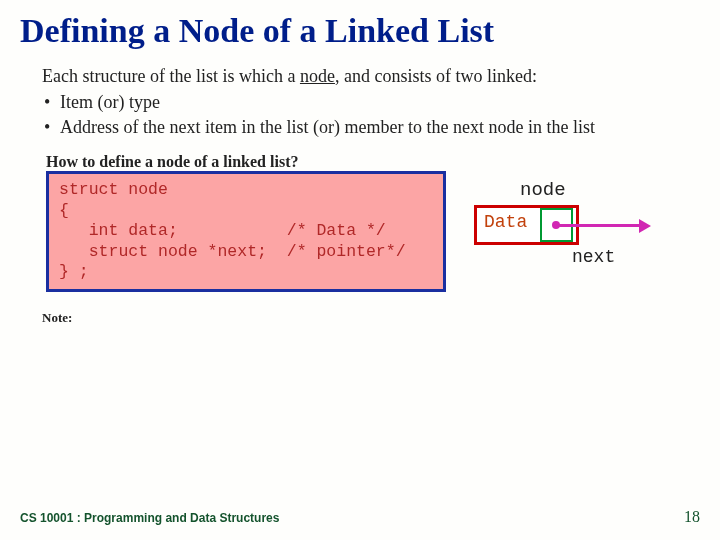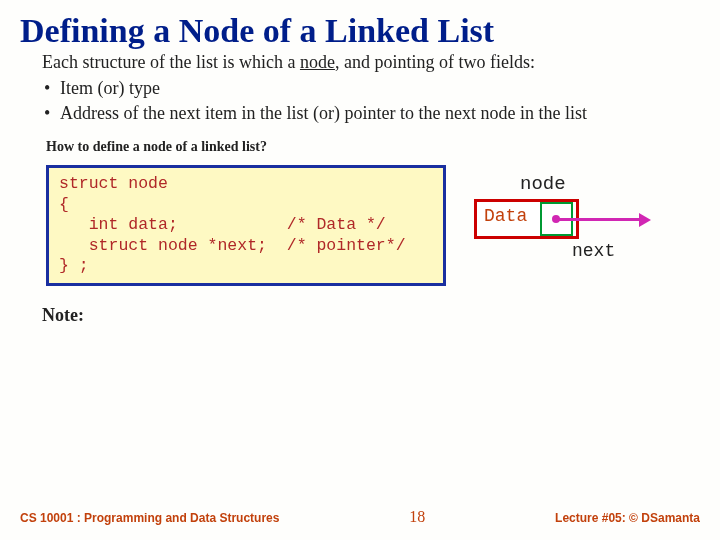--- a/index.html
+++ b/index.html
@@ -9,20 +9,21 @@
     background: #fefefc;
     font-family: "Times New Roman", Times, serif;
     color: #222;
     position: relative;
     padding: 12px 20px 0 20px;
   }
   .title {
     font-size: 34px;
     font-weight: bold;
     color: #001e8a;
+    margin-bottom: 14px;
   }
   .body-text {
     font-size: 18px;
     line-height: 1.35;
     padding-left: 22px;
     padding-right: 10px;
   }
   .intro { margin-bottom: 2px; }
   .underline { text-decoration: underline; }
   ul.bullets {
@@ -31,35 +32,34 @@
     margin-bottom: 14px;
   }
   ul.bullets li { padding-left: 18px; position: relative; }
   ul.bullets li::before {
     content: "•";
     position: absolute;
     left: 2px;
     top: 0;
   }
   .subhead {
-    font-size: 14px;
+    font-size: 16px;
     font-weight: bold;
     padding-left: 26px;
-    margin-bottom: 10px;
   }
   .row {
     display: flex;
     align-items: center;
     gap: 28px;
     padding-left: 26px;
     margin-bottom: 18px;
   }
   .code-box {
     border: 3px solid #1a2fa0;
-    background: #fef9c3;
+    background: #fca5a5;
     padding: 6px 10px 6px 10px;
     font-family: "Courier New", Courier, monospace;
     font-size: 16.5px;
     color: #b02828;
     white-space: pre;
     line-height: 1.25;
     width: 400px;
   }
   .diagram {
     position: relative;
@@ -129,59 +129,59 @@
   .next-label {
     position: absolute;
     top: 66px;
     left: 98px;
     font-family: "Courier New", Courier, monospace;
     font-size: 18px;
     color: #222;
     text-align: right;
   }
   .note {
-    font-size: 18px;
+    font-size: 13px;
     padding-left: 22px;
     padding-right: 18px;
     line-height: 1.3;
     margin-top: 16px;
   }
   .note-label { font-weight: bold; }
   .self-ref { color: #b02828; }
   .footer {
     position: absolute;
     bottom: 14px;
     left: 20px;
     right: 20px;
     display: flex;
     justify-content: space-between;
     align-items: baseline;
     font-size: 12px;
     font-family: Arial, Helvetica, sans-serif;
-    color: #c2410c;
+    color: #14532d;
     font-weight: bold;
   }
   .footer-center {
     font-family: "Times New Roman", serif;
     font-size: 16px;
     font-weight: normal;
   }
 </style>
 </head>
 <body>
 
 <h1 class="title">Defining a Node of a Linked List</h1>
 
 <div class="body-text">
   <p class="intro">
-    <span>Each structure of the list is which a </span><span class="underline">node</span><span>, and pointing of two fields:</span>
+    <span>Each structure of the list is which a </span><span class="underline">node</span><span>, and consists of two linked:</span>
   </p>
   <ul class="bullets">
     <li>Item (or) type</li>
-    <li>Address of the next item in the list (or) pointer to the next node in the list</li>
+    <li>Address of the next item in the list (or) member to the next node in the list</li>
   </ul>
 </div>
 
 <p class="subhead">How to define a node of a linked list?</p>
 
 <div class="row">
   <pre class="code-box">struct node
 {
    int data;           /* Data */
    struct node *next;  /* pointer*/
@@ -198,14 +198,13 @@
   </div>
 </div>
 
 <div class="note">
   <div class="note-label">Note:</div>
 </div>
 
 <div class="footer">
   <span>CS 10001 : Programming and Data Structures</span>
   <span class="footer-center">18</span>
-  <span>Lecture #05: © DSamanta</span>
 </div>
 
 </body></html>

